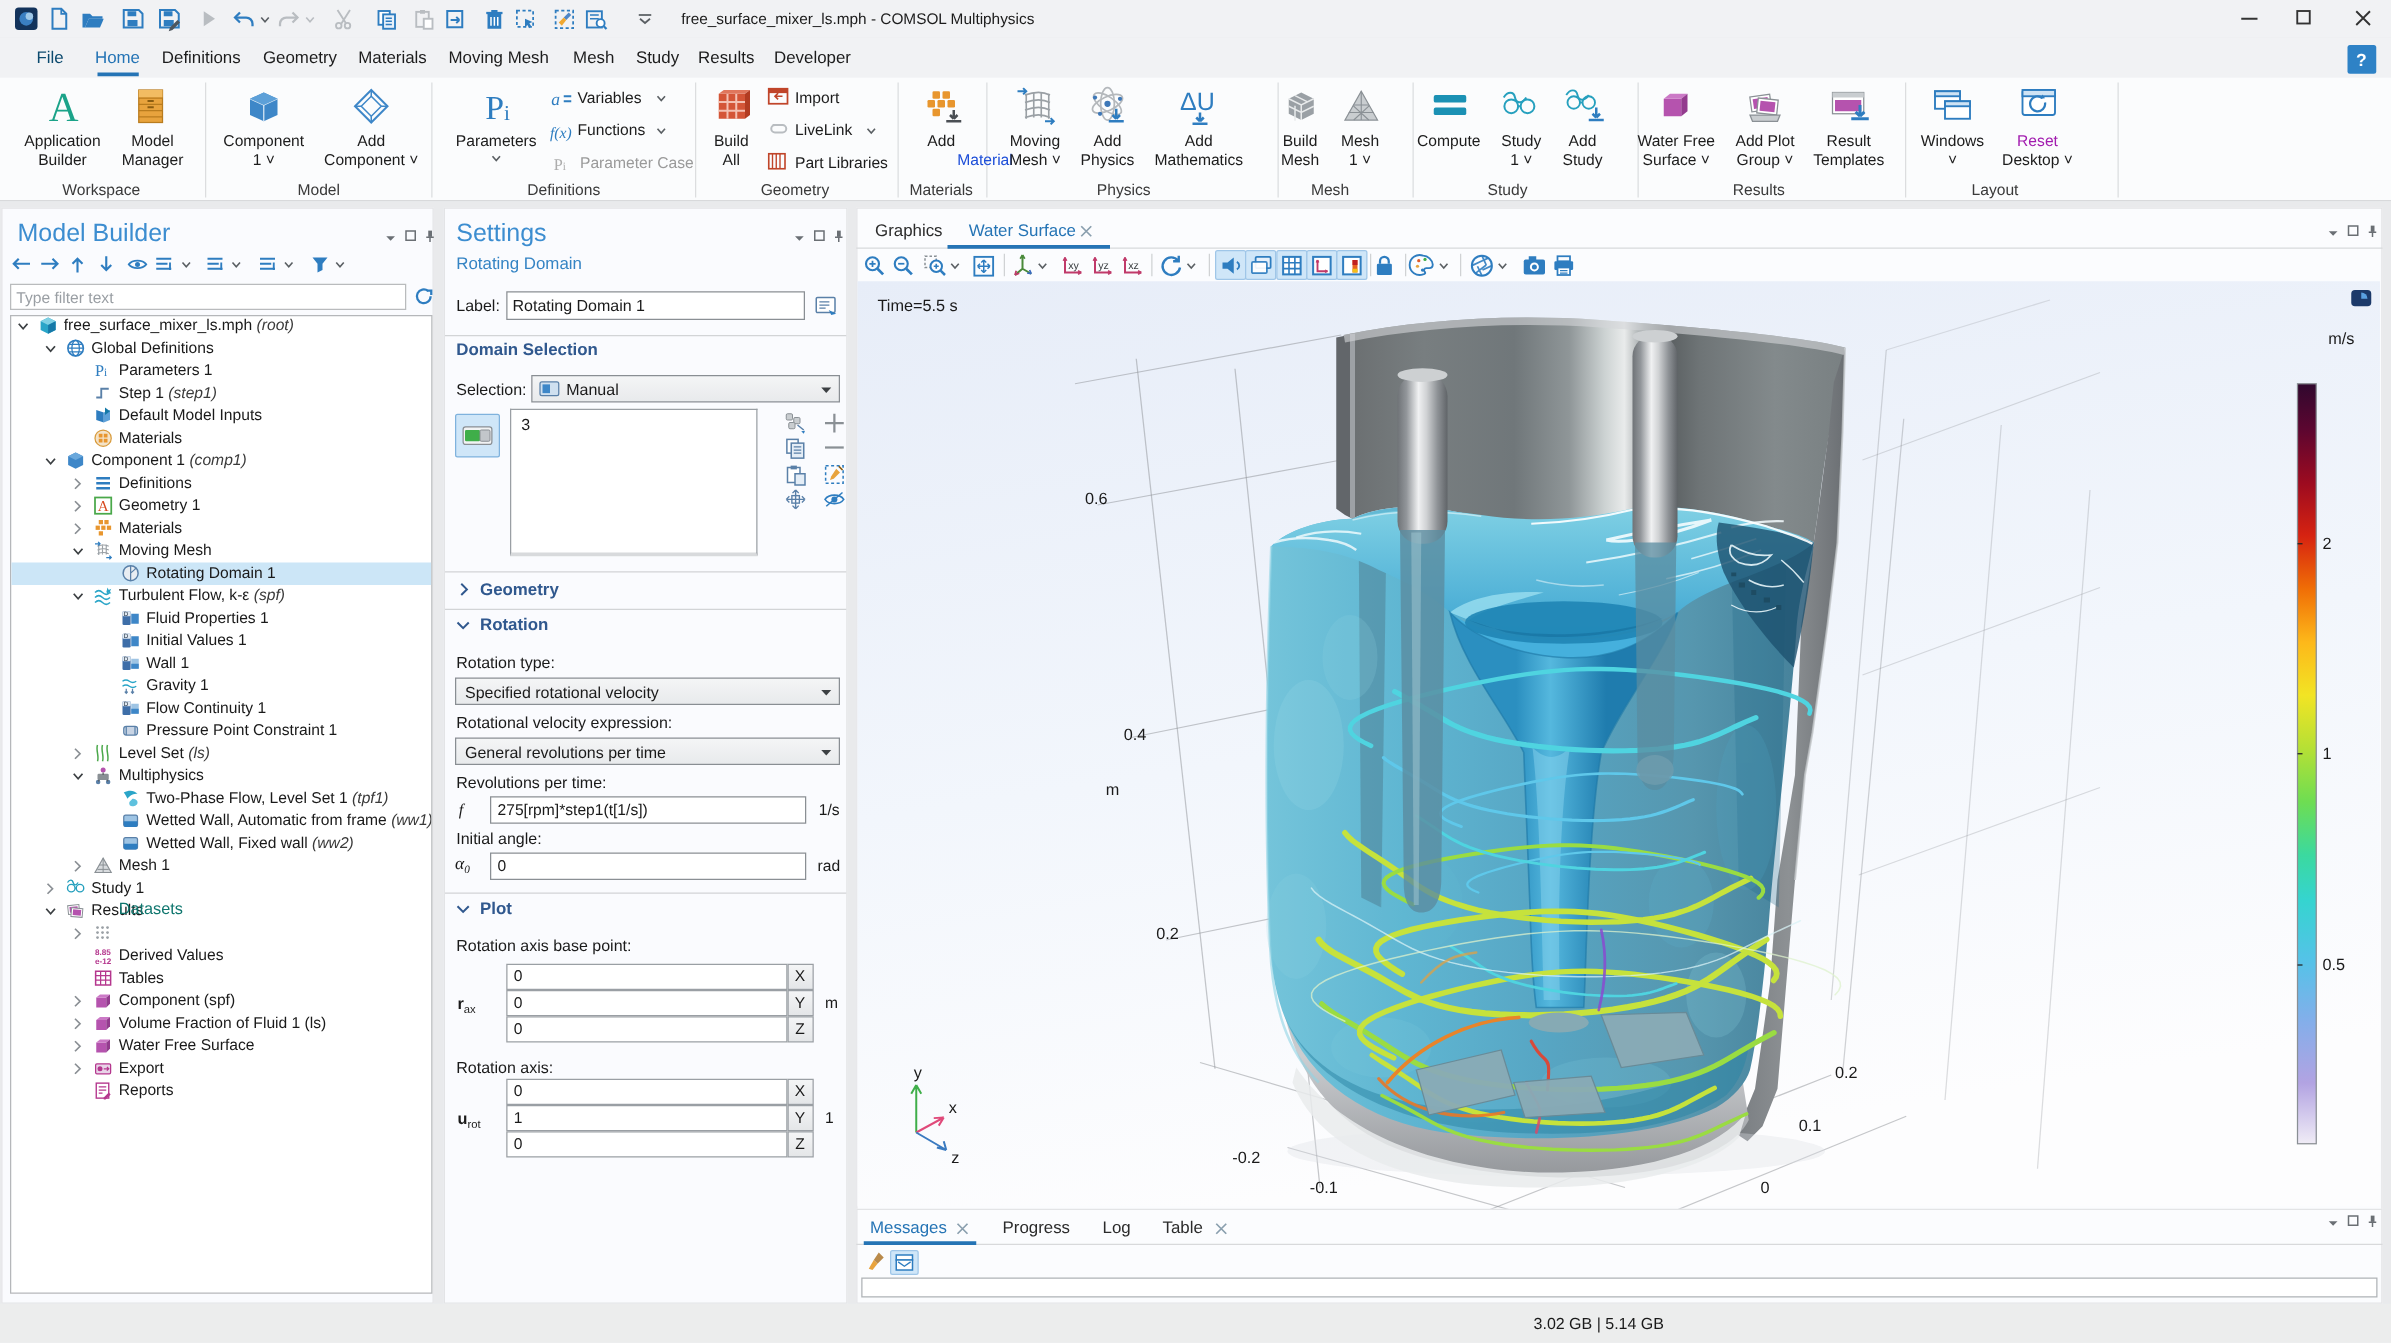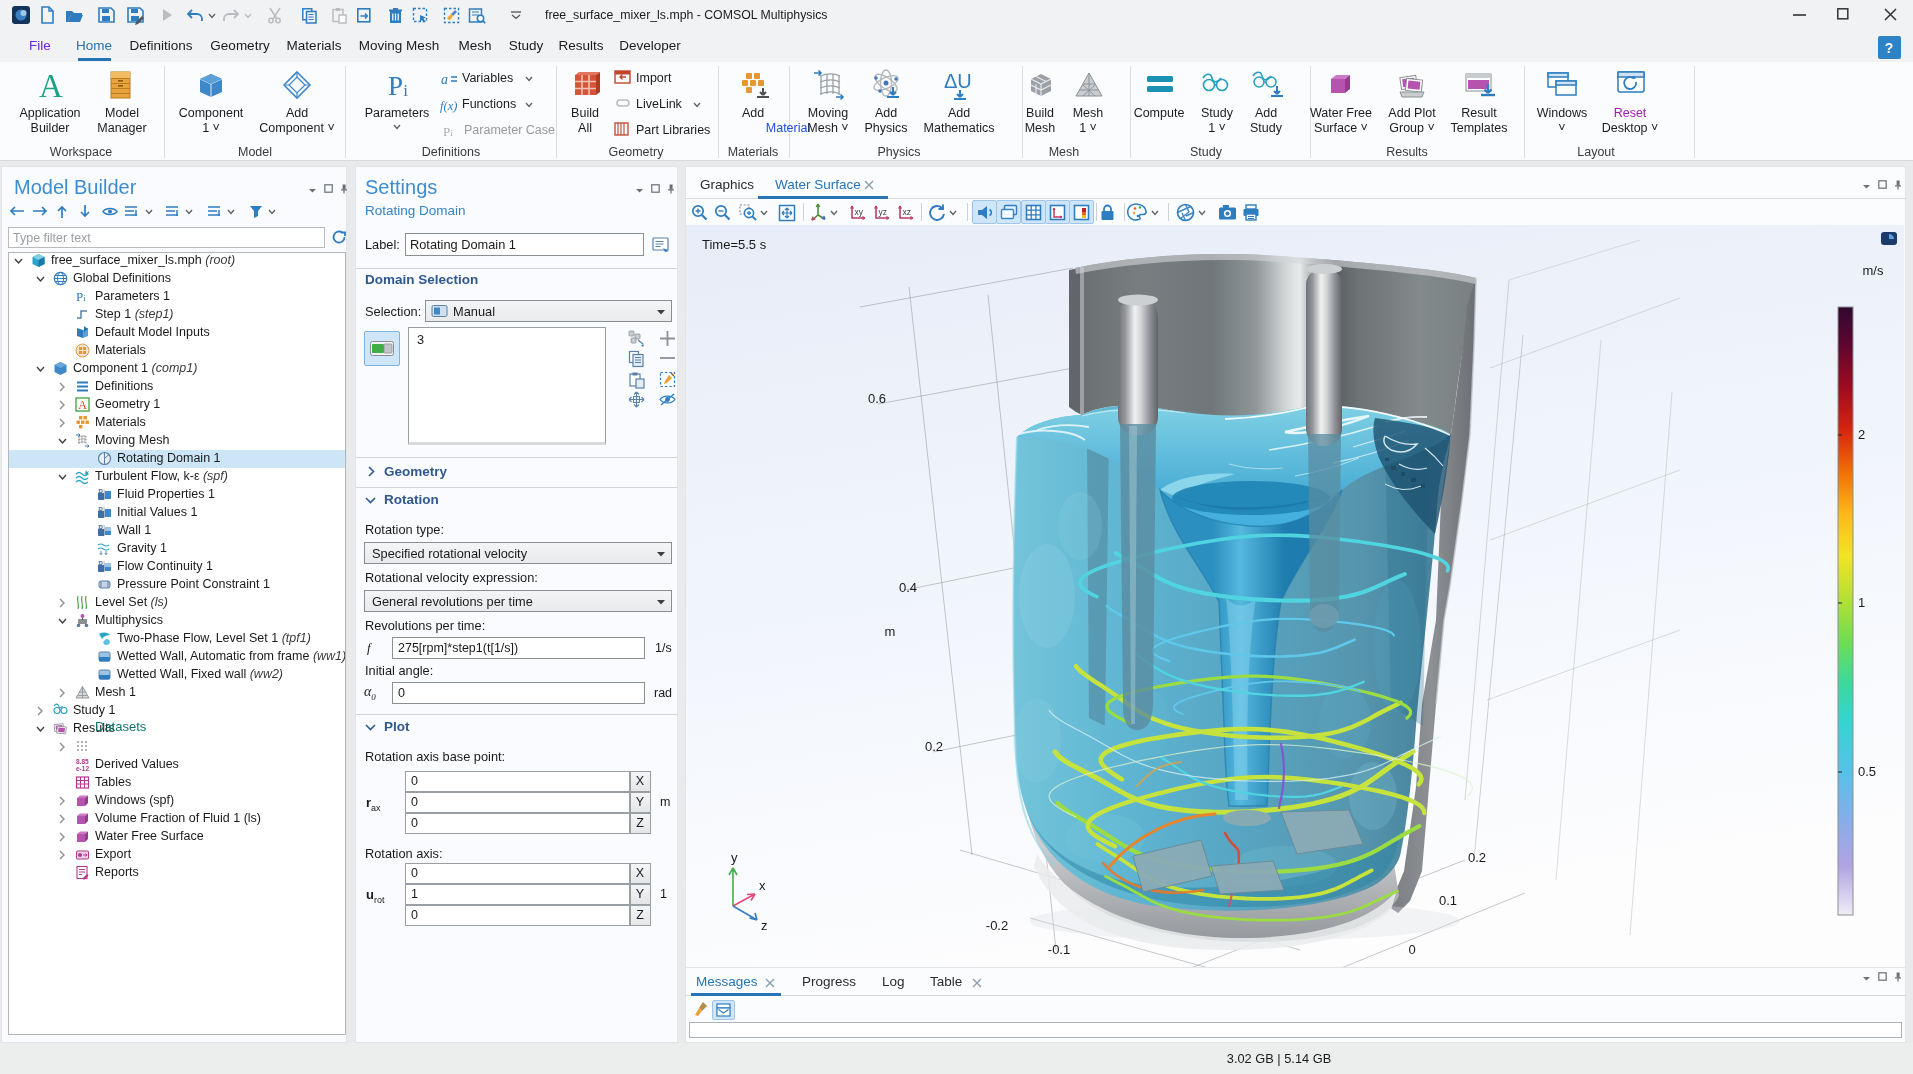--- a/index.html
+++ b/index.html
@@ -102,21 +102,21 @@
 <svg class="ab" style="left:1793px;top:13px" width="14" height="4" viewBox="0 0 14 4">
     <path d="M0 2h13" stroke="#333" stroke-width="1.6"></path>
   </svg>
 <svg class="ab" style="left:1837px;top:8px" width="12" height="12" viewBox="0 0 12 12">
     <rect x="0.8" y="0.8" width="10" height="10" fill="none" stroke="#333" stroke-width="1.5"></rect>
   </svg>
 <svg class="ab" style="left:1884px;top:8px" width="13" height="13" viewBox="0 0 13 13">
     <path d="M1 1l11 11M12 1L1 12" stroke="#333" stroke-width="1.5"></path>
   </svg>
 <div class="ab" style="left:0;top:30px;width:1913px;height:32px;background:#f1f2f4"></div>
-<div class="tx" style="left:40px;top:38px;transform:translateX(-50%);font-size:13.5px;color:#6d28d9">File</div>
+<div class="tx" style="left:40px;top:38px;transform:translateX(-50%);font-size:13.5px;color:#0c4a6e">File</div>
 <div class="tx" style="left:94px;top:38px;transform:translateX(-50%);font-size:13.5px;color:#2574b5">Home</div>
 <div class="tx" style="left:161px;top:38px;transform:translateX(-50%);font-size:13.5px;color:#1c1c1c">Definitions</div>
 <div class="tx" style="left:240px;top:38px;transform:translateX(-50%);font-size:13.5px;color:#1c1c1c">Geometry</div>
 <div class="tx" style="left:314px;top:38px;transform:translateX(-50%);font-size:13.5px;color:#1c1c1c">Materials</div>
 <div class="tx" style="left:399px;top:38px;transform:translateX(-50%);font-size:13.5px;color:#1c1c1c">Moving Mesh</div>
 <div class="tx" style="left:475px;top:38px;transform:translateX(-50%);font-size:13.5px;color:#1c1c1c">Mesh</div>
 <div class="tx" style="left:526px;top:38px;transform:translateX(-50%);font-size:13.5px;color:#1c1c1c">Study</div>
 <div class="tx" style="left:581px;top:38px;transform:translateX(-50%);font-size:13.5px;color:#1c1c1c">Results</div>
 <div class="tx" style="left:650px;top:38px;transform:translateX(-50%);font-size:13.5px;color:#1c1c1c">Developer</div>
 <div class="ab" style="left:78px;top:58px;width:33px;height:3px;background:#2574b5"></div>
@@ -662,21 +662,21 @@
     </svg>
 <div class="tx" style="left:86px;top:523px;font-size:12.5px;color:#1a1a1a">Tables</div>
 <svg class="ab" style="left:50px;top:544px" width="6" height="10" viewBox="0 0 6 10">
       <path d="M1 1l4 4-4 4" fill="none" stroke="#8a8f94" stroke-width="1.4"></path>
     </svg>
 <svg class="ab" style="left:66px;top:541px" width="15" height="15" viewBox="0 0 15 15">
       <path d="M2 5h8v8H2z" fill="#b553ae"></path>
       <path d="M2 5l3-2.5h8L10 5z" fill="#cb79c6"></path>
       <path d="M10 5l3-2.5V10l-3 3z" fill="#933b8e"></path>
     </svg>
-<div class="tx" style="left:86px;top:541px;font-size:12.5px;color:#1a1a1a">Windows (spf)</div>
+<div class="tx" style="left:86px;top:541px;font-size:12.5px;color:#1a1a1a">Component (spf)</div>
 <svg class="ab" style="left:50px;top:562px" width="6" height="10" viewBox="0 0 6 10">
       <path d="M1 1l4 4-4 4" fill="none" stroke="#8a8f94" stroke-width="1.4"></path>
     </svg>
 <svg class="ab" style="left:66px;top:559px" width="15" height="15" viewBox="0 0 15 15">
       <path d="M2 5h8v8H2z" fill="#b553ae"></path>
       <path d="M2 5l3-2.5h8L10 5z" fill="#cb79c6"></path>
       <path d="M10 5l3-2.5V10l-3 3z" fill="#933b8e"></path>
     </svg>
 <div class="tx" style="left:86px;top:559px;font-size:12.5px;color:#1a1a1a">Volume Fraction of Fluid 1 (ls)</div>
 <svg class="ab" style="left:50px;top:580px" width="6" height="10" viewBox="0 0 6 10">

